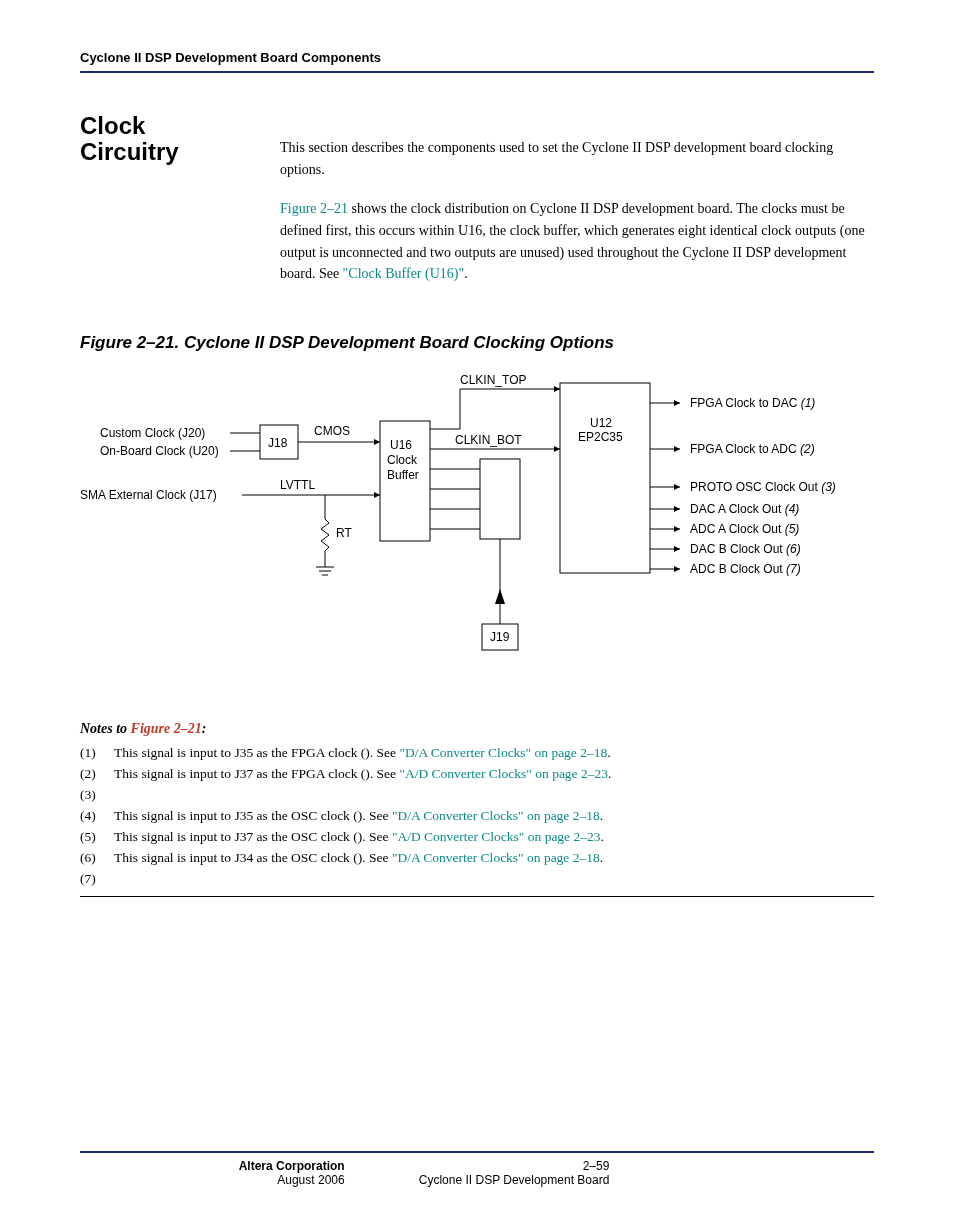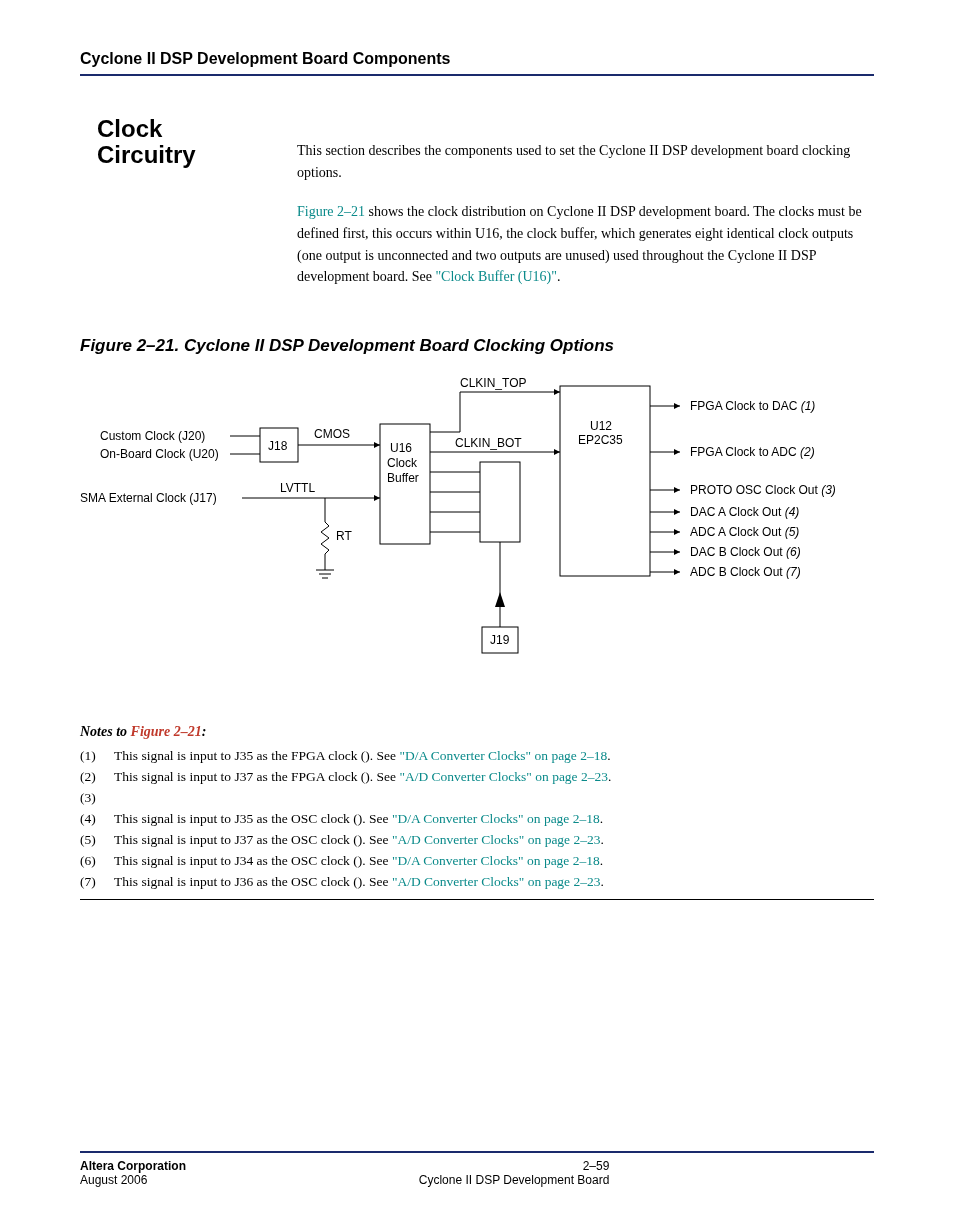--- a/index.html
+++ b/index.html
@@ -10,33 +10,32 @@
       background: #fff;
       width: 954px;
       margin: 0 auto;
       padding: 50px 80px 40px 80px;
       position: relative;
       min-height: 1227px;
     }
     .running-header {
       font-family: Arial, Helvetica, sans-serif;
       font-weight: bold;
-      font-size: 16px;
+      font-size: 13px;
       padding-bottom: 6px;
       border-bottom: 2px solid #1a2a6c;
       margin-bottom: 40px;
     }
     .two-col {
       display: flex;
       gap: 30px;
       margin-bottom: 30px;
     }
     .col-left {
       flex: 0 0 170px;
-      margin-left: 17px;
     }
     .col-right {
       flex: 1;
       line-height: 1.55;
       margin-top: 24px;
     }
     .section-title {
       font-family: Arial, Helvetica, sans-serif;
       font-weight: bold;
       font-size: 24px;
@@ -86,21 +85,21 @@
       bottom: 40px;
       left: 80px;
       right: 80px;
       border-top: 2px solid #1a2a6c;
       padding-top: 6px;
       font-family: Arial, Helvetica, sans-serif;
       font-size: 12px;
       display: grid;
       grid-template-columns: 1fr 1fr 1fr;
     }
-    .footer .f-left { text-align: left; font-weight: bold; }
+    .footer .f-left { text-align: right; font-weight: bold; }
     .footer .f-left .sub { font-weight: normal; }
     .footer .f-mid { text-align: center; font-weight: bold; }
     .footer .f-right { text-align: right; font-weight: normal; }
   </style>
 </head>
 <body>
 
 <div class="running-header">Cyclone II DSP Development Board Components</div>
 
 <div class="two-col">
@@ -218,21 +217,20 @@
       <li>
         <span class="note-idx">(5)</span>
         <span><span>This signal is input to J37 as the OSC clock (</span><span>). See </span><span class="link-teal">"A/D Converter Clocks" on page 2–23</span><span>.</span></span>
       </li>
       <li>
         <span class="note-idx">(6)</span>
         <span><span>This signal is input to J34 as the OSC clock (</span><span>). See </span><span class="link-teal">"D/A Converter Clocks" on page 2–18</span><span>.</span></span>
       </li>
       <li>
         <span class="note-idx">(7)</span>
-        <span><span>This signal is input to J36 as the OSC clock (</span><span>). See </span><span class="link-teal">"A/D Converter Clocks" on page 2–23</span><span>.</span></span>
       </li>
     </ul>
 </div>
 
 <div class="footer">
   <div class="f-left">
     <div>Altera Corporation</div>
     <div class="sub">August 2006</div>
   </div>
   <div class="f-right">

